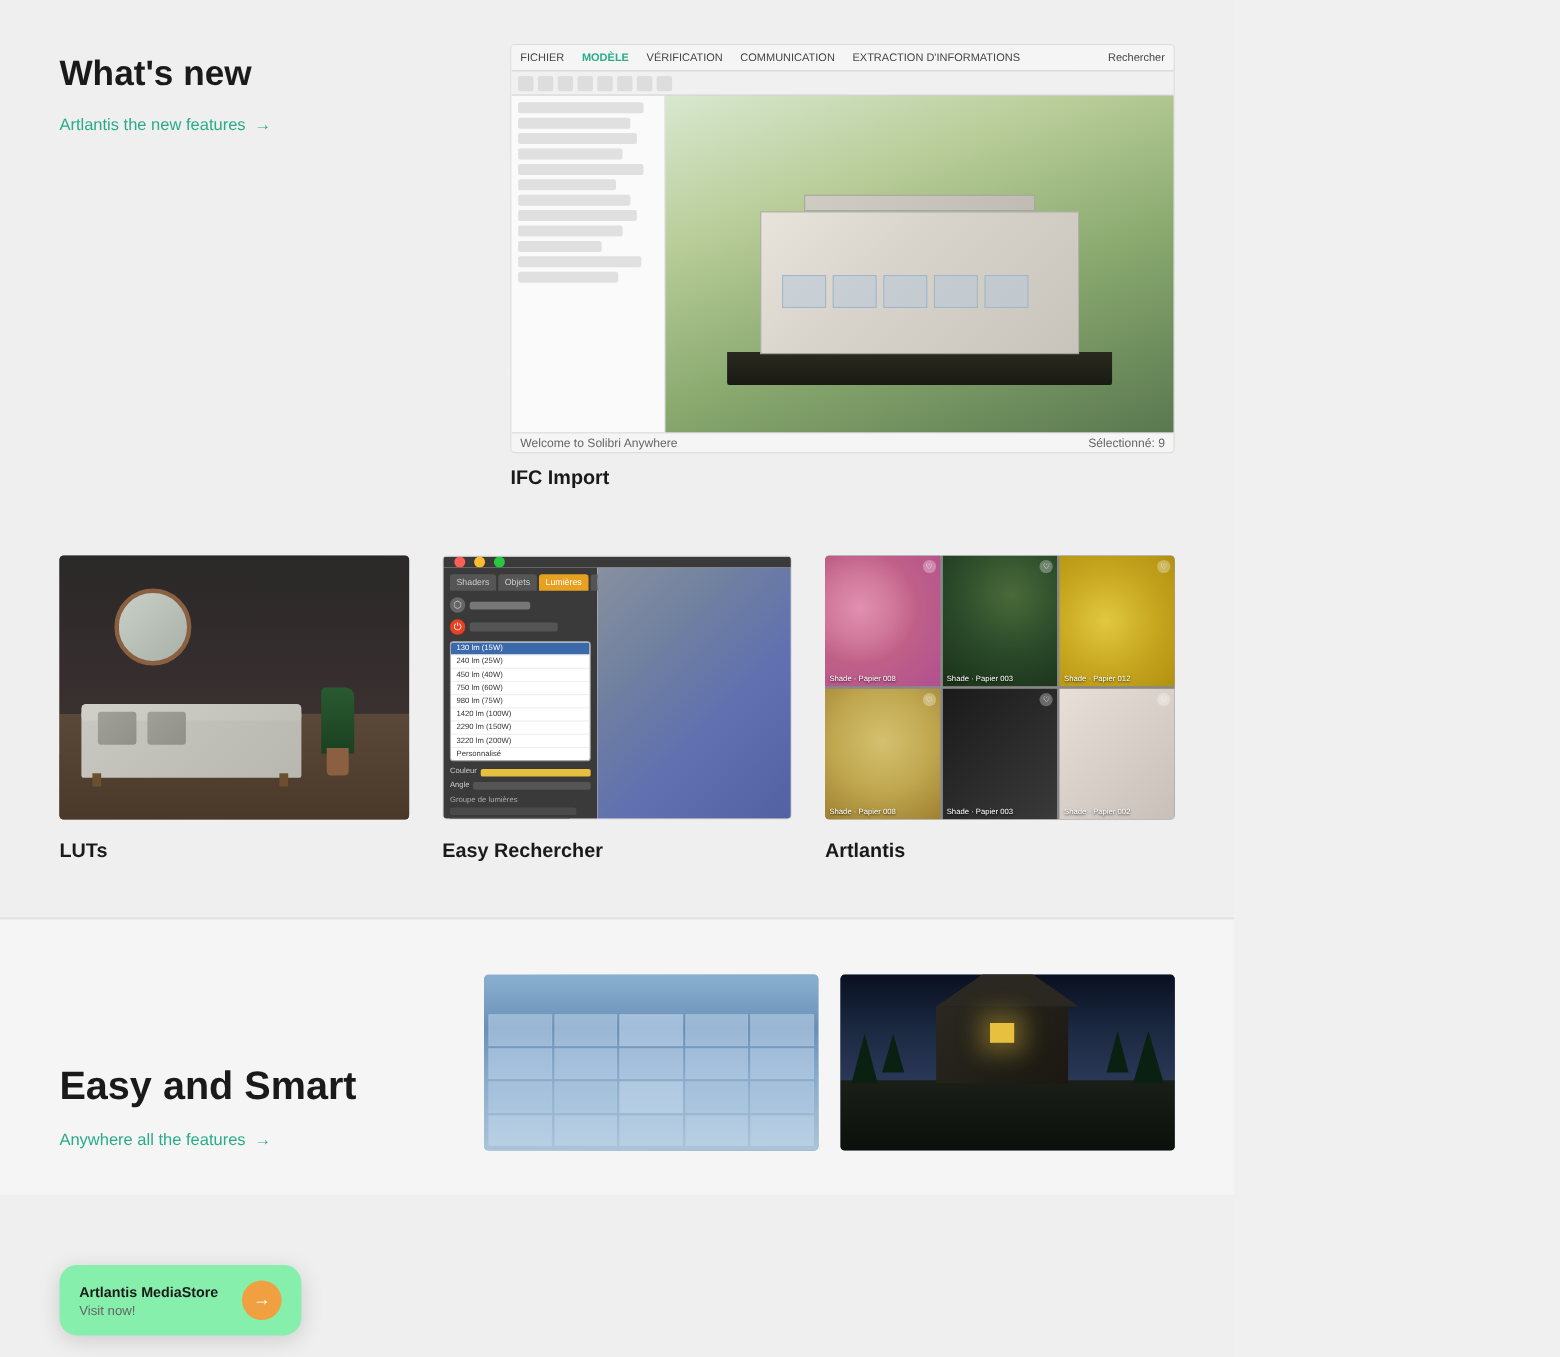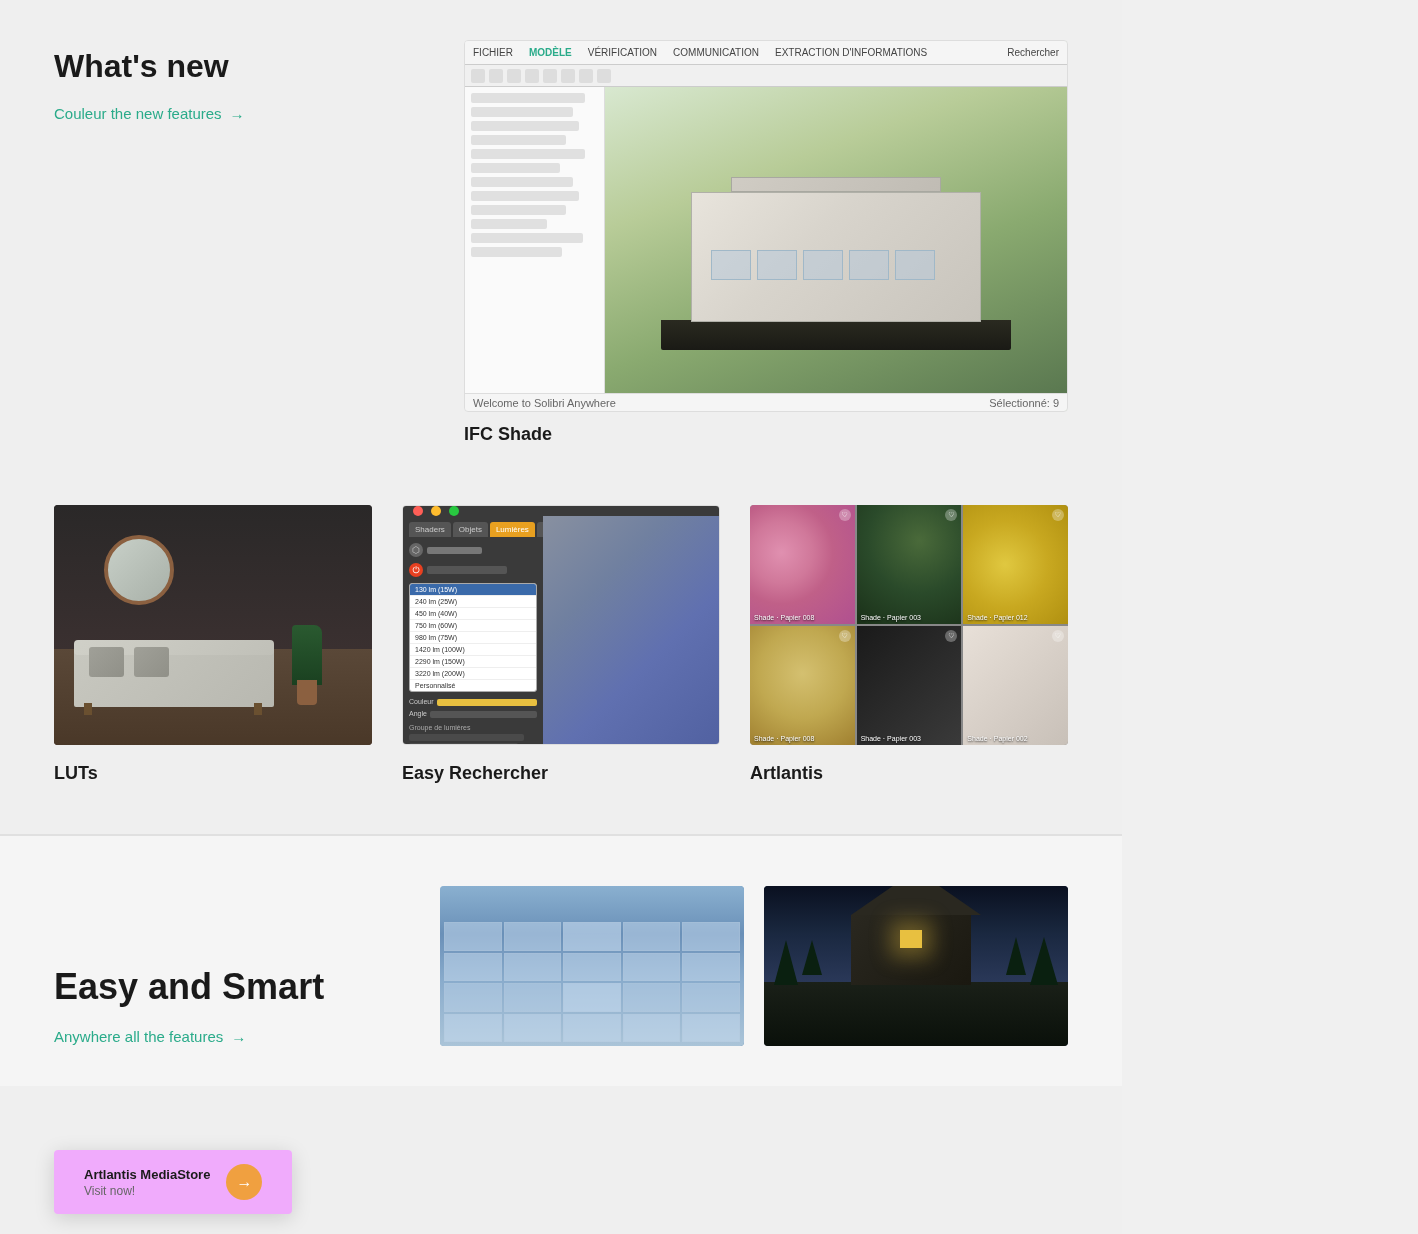--- a/index.html
+++ b/index.html
@@ -423,23 +423,23 @@
       align-items: flex-end;
       justify-content: center;
       position: relative;
     }
 
     
     .toast-banner {
       position: fixed;
       bottom: 20px;
       left: 54px;
-      background: #f0abfc;
-      border-radius: 4px;
-      padding: 14px 30px;
+      background: #86efac;
+      border-radius: 16px;
+      padding: 14px 18px;
       box-shadow: 0 4px 20px rgba(0,0,0,0.15);
       display: flex;
       align-items: center;
       gap: 16px;
       min-width: 220px;
       z-index: 100;
     }
 
     .toast-text {
       flex: 1;
@@ -476,21 +476,21 @@
   </style>
 </head>
 <body>
 
 <div class="page-wrapper">
 
   <section class="section-whats-new">
     <div class="whats-new-left">
       <h2 class="whats-new-title">What's new</h2>
       <a class="discover-link">
-        <span>Couleur the new features</span>
+        <span>Artlantis the new features</span>
         <span class="arrow-right">→</span>
       </a>
     </div>
 
     <div class="whats-new-main-image">
       <div class="feature-screenshot">
         <div class="screenshot-ifc">
 
           <div class="toolbar">
             <span class="toolbar-item">FICHIER</span>
@@ -547,21 +547,21 @@
               </div>
             </div>
           </div>
 
           <div class="ifc-statusbar">
             <span>Welcome to Solibri Anywhere</span>
             <span>Sélectionné: 9</span>
           </div>
         </div>
       </div>
-      <div class="feature-label">IFC Shade</div>
+      <div class="feature-label">IFC Import</div>
     </div>
   </section>
 
   <section class="section-features-row">
 
     <div class="feature-card">
       <div class="screenshot-luts">
 
         <div style="position:absolute;bottom:0;left:0;right:0;height:60px;background:linear-gradient(180deg,#6a5048 0%,#5a4038 100%);"></div>
         <div style="position:absolute;bottom:0;left:0;right:0;top:60%;background:linear-gradient(180deg,#5a4838 0%,#4a3828 100%);"></div>

